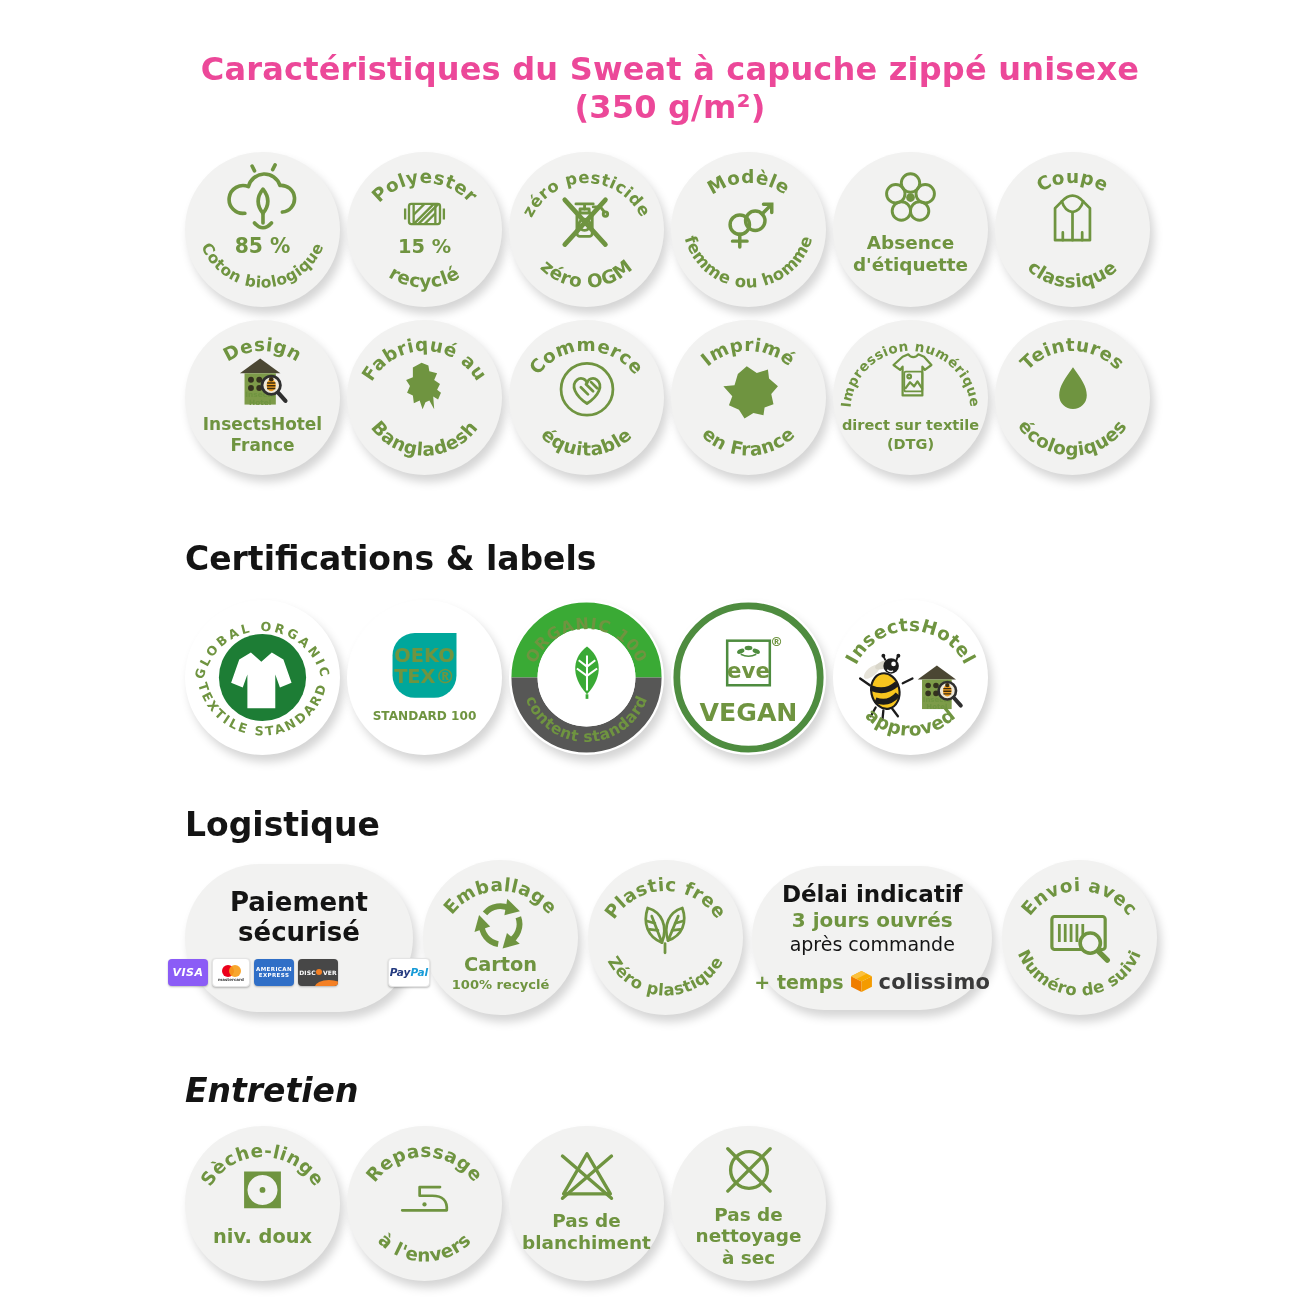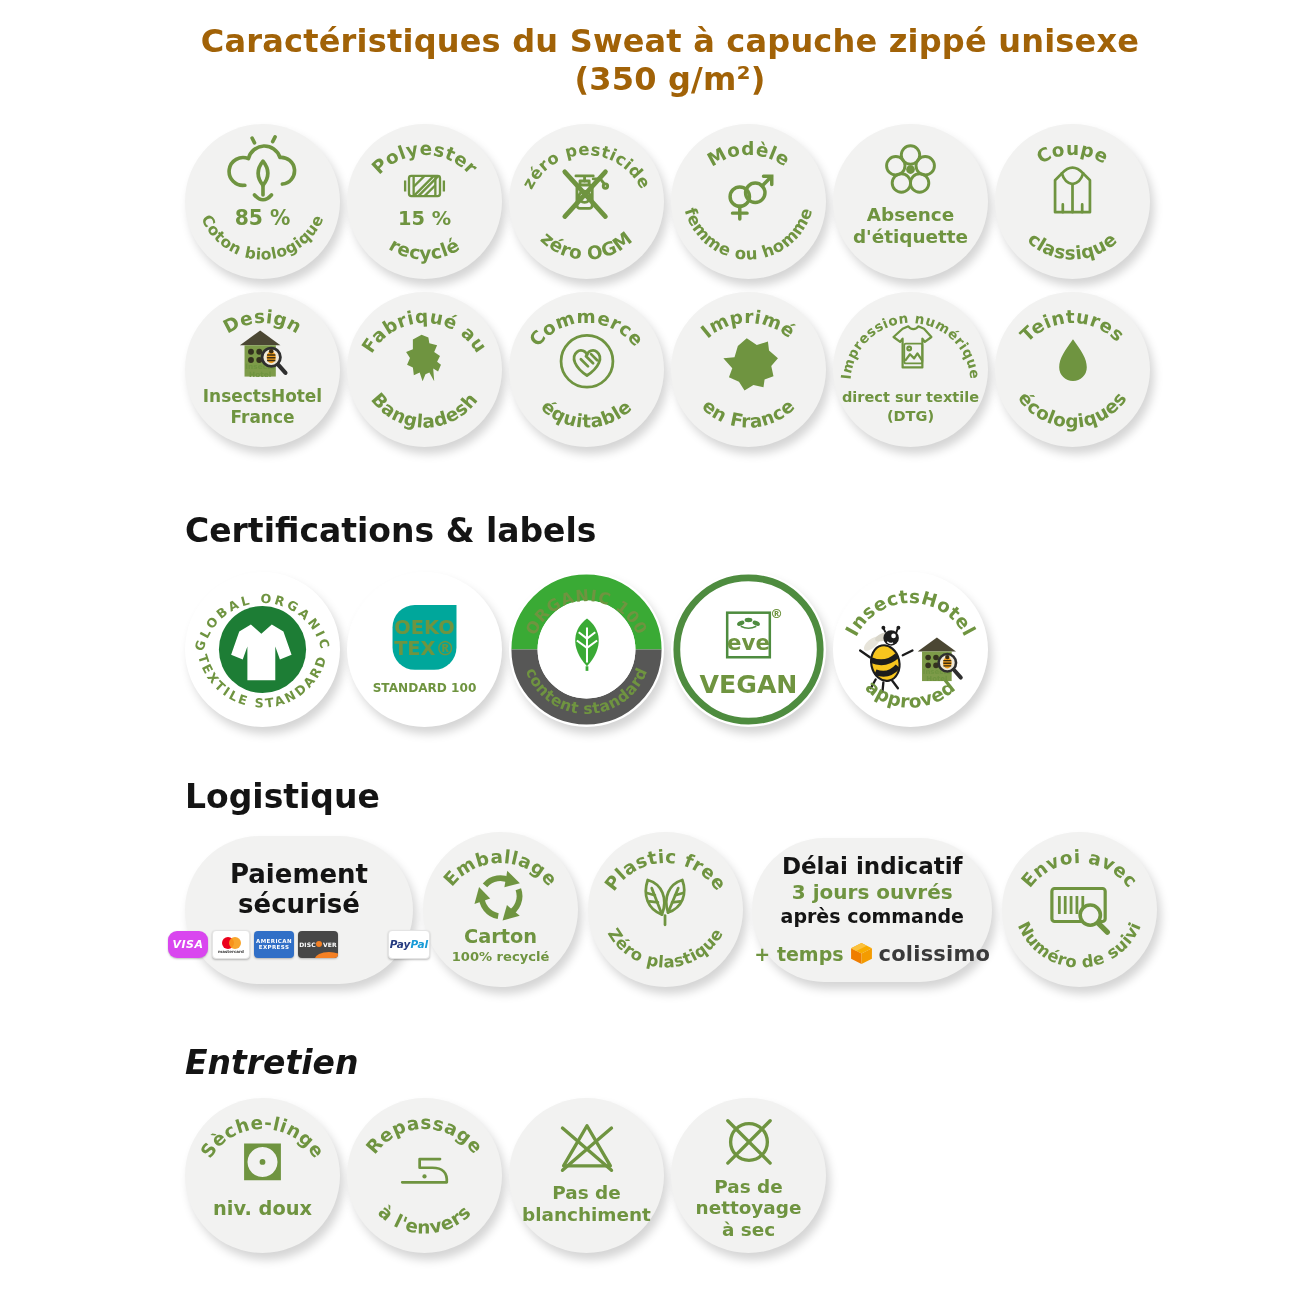--- a/index.html
+++ b/index.html
@@ -1,18 +1,18 @@
 <!DOCTYPE html>
 <html><head>
 <meta charset="utf-8">
 <style>
   html,body{margin:0;padding:0;}
   body{width:1300px;height:1300px;background:#ffffff;font-family:"DejaVu Sans",sans-serif;overflow:hidden;}
   .page{position:relative;width:1300px;height:1300px;}
-  h1{font-size:32px;font-weight:bold;color:#a16207;margin:0 0 0 170px;padding-top:22px;width:1000px;text-align:center;letter-spacing:.2px;}
+  h1{font-size:32px;font-weight:bold;color:#ec4899;margin:0 0 0 170px;padding-top:50px;width:1000px;text-align:center;letter-spacing:.2px;}
   h2{font-size:33px;font-weight:bold;color:#141414;margin:0 0 0 185px;}
   .h-cert{margin-top:64px;}
   .h-log{margin-top:50px;}
   .h-care{margin-top:56px;font-style:italic;}
   .row{display:flex;gap:7px;margin-left:185px;width:972px;align-items:center;}
   .r1{margin-top:26px;}
   .r2{margin-top:13px;}
   .r-cert{margin-top:22px;}
   .r-log{margin-top:16px;justify-content:space-between;}
   .r-care{margin-top:16px;}
@@ -20,40 +20,40 @@
   .badge.circle{width:155px;height:155px;border-radius:50%;background:#f2f2f1;box-shadow:4px 7px 10px rgba(0,0,0,.17);}
   .badge.circle.white{background:#ffffff;}
   .badge svg{display:block;color:#6f9440;}
   .badge svg text{font-family:"DejaVu Sans",sans-serif;font-weight:bold;fill:#6f9440;}
   .pill{background:#f2f2f1;border-radius:90px;box-shadow:4px 7px 10px rgba(0,0,0,.17);display:flex;flex-direction:column;align-items:center;justify-content:center;text-align:center;}
   .pill.paiement{width:228px;height:148px;}
   .pill.delai{width:240px;height:144px;}
   .pl{font-size:26px;font-weight:bold;color:#141414;line-height:1.12;}
   .cards{display:flex;gap:4px;margin-top:11px;align-items:center;}
   .chip{height:27px;border-radius:4px;display:flex;align-items:center;justify-content:center;box-shadow:0 1px 2px rgba(0,0,0,.25);position:relative;overflow:hidden;background:#fff;}
-  .chip.visa{width:40px;background:#d946ef;border-radius:9px;}
+  .chip.visa{width:40px;background:#8b5cf6;}
   .visa-t{color:#fff;font-style:italic;font-weight:bold;font-size:11px;letter-spacing:.5px;}
   .chip.mc{width:36px;flex-direction:column;border:1px solid #e4e4e4;}
   .mc-c{display:flex;align-items:center;height:13px;margin-top:2px;}
   .mc-c .r{width:12px;height:12px;border-radius:50%;background:#eb001b;display:block;}
   .mc-c .o{width:12px;height:12px;border-radius:50%;background:#f79e1b;display:block;margin-left:-5px;opacity:.92;}
   .mc-t{font-size:4px;color:#3a3a3a;font-weight:bold;line-height:1;margin-top:1px;}
   .chip.amex{width:40px;background:#306fc7;flex-direction:column;}
   .amex-t{color:#fff;font-weight:bold;font-size:5.5px;line-height:1.2;letter-spacing:.4px;}
   .chip.discover{width:40px;background:#474747;}
   .disc-t{color:#fff;font-weight:bold;font-size:6px;display:flex;align-items:center;letter-spacing:.2px;z-index:1;}
   .disc-t .do{width:6px;height:6px;border-radius:50%;background:#f48024;display:inline-block;margin:0 .5px;}
   .discover .swoosh{position:absolute;bottom:-7px;right:-5px;width:28px;height:13px;background:#f48024;border-radius:50%;}
   .chip.paypal{width:40px;border:1px solid #e4e4e4;margin-left:46px;}
   .pp{font-style:italic;font-weight:bold;font-size:10.5px;}
   .pp.a{color:#253b80;}
   .pp.b{color:#179bd7;}
   .dl1{font-size:23px;font-weight:bold;color:#141414;line-height:1.2;}
   .dl2{font-size:20px;font-weight:bold;color:#6f9440;line-height:1.25;}
-  .dl3{font-size:19px;font-weight:bold;color:#141414;line-height:1.25;}
+  .dl3{font-size:19px;font-weight:normal;color:#141414;line-height:1.25;}
   .dl4{display:flex;align-items:center;gap:5px;margin-top:12px;}
   .dl4 .plus{font-size:19px;font-weight:bold;color:#6f9440;}
   .dl4 .carrier{font-size:21px;font-weight:bold;color:#3a3a3a;letter-spacing:.2px;}
 </style>
 </head>
 <body>
 
 <div class="page">
   <h1>Caractéristiques du Sweat à capuche zippé unisexe (350 g/m²)</h1>
   <div class="row r1">

